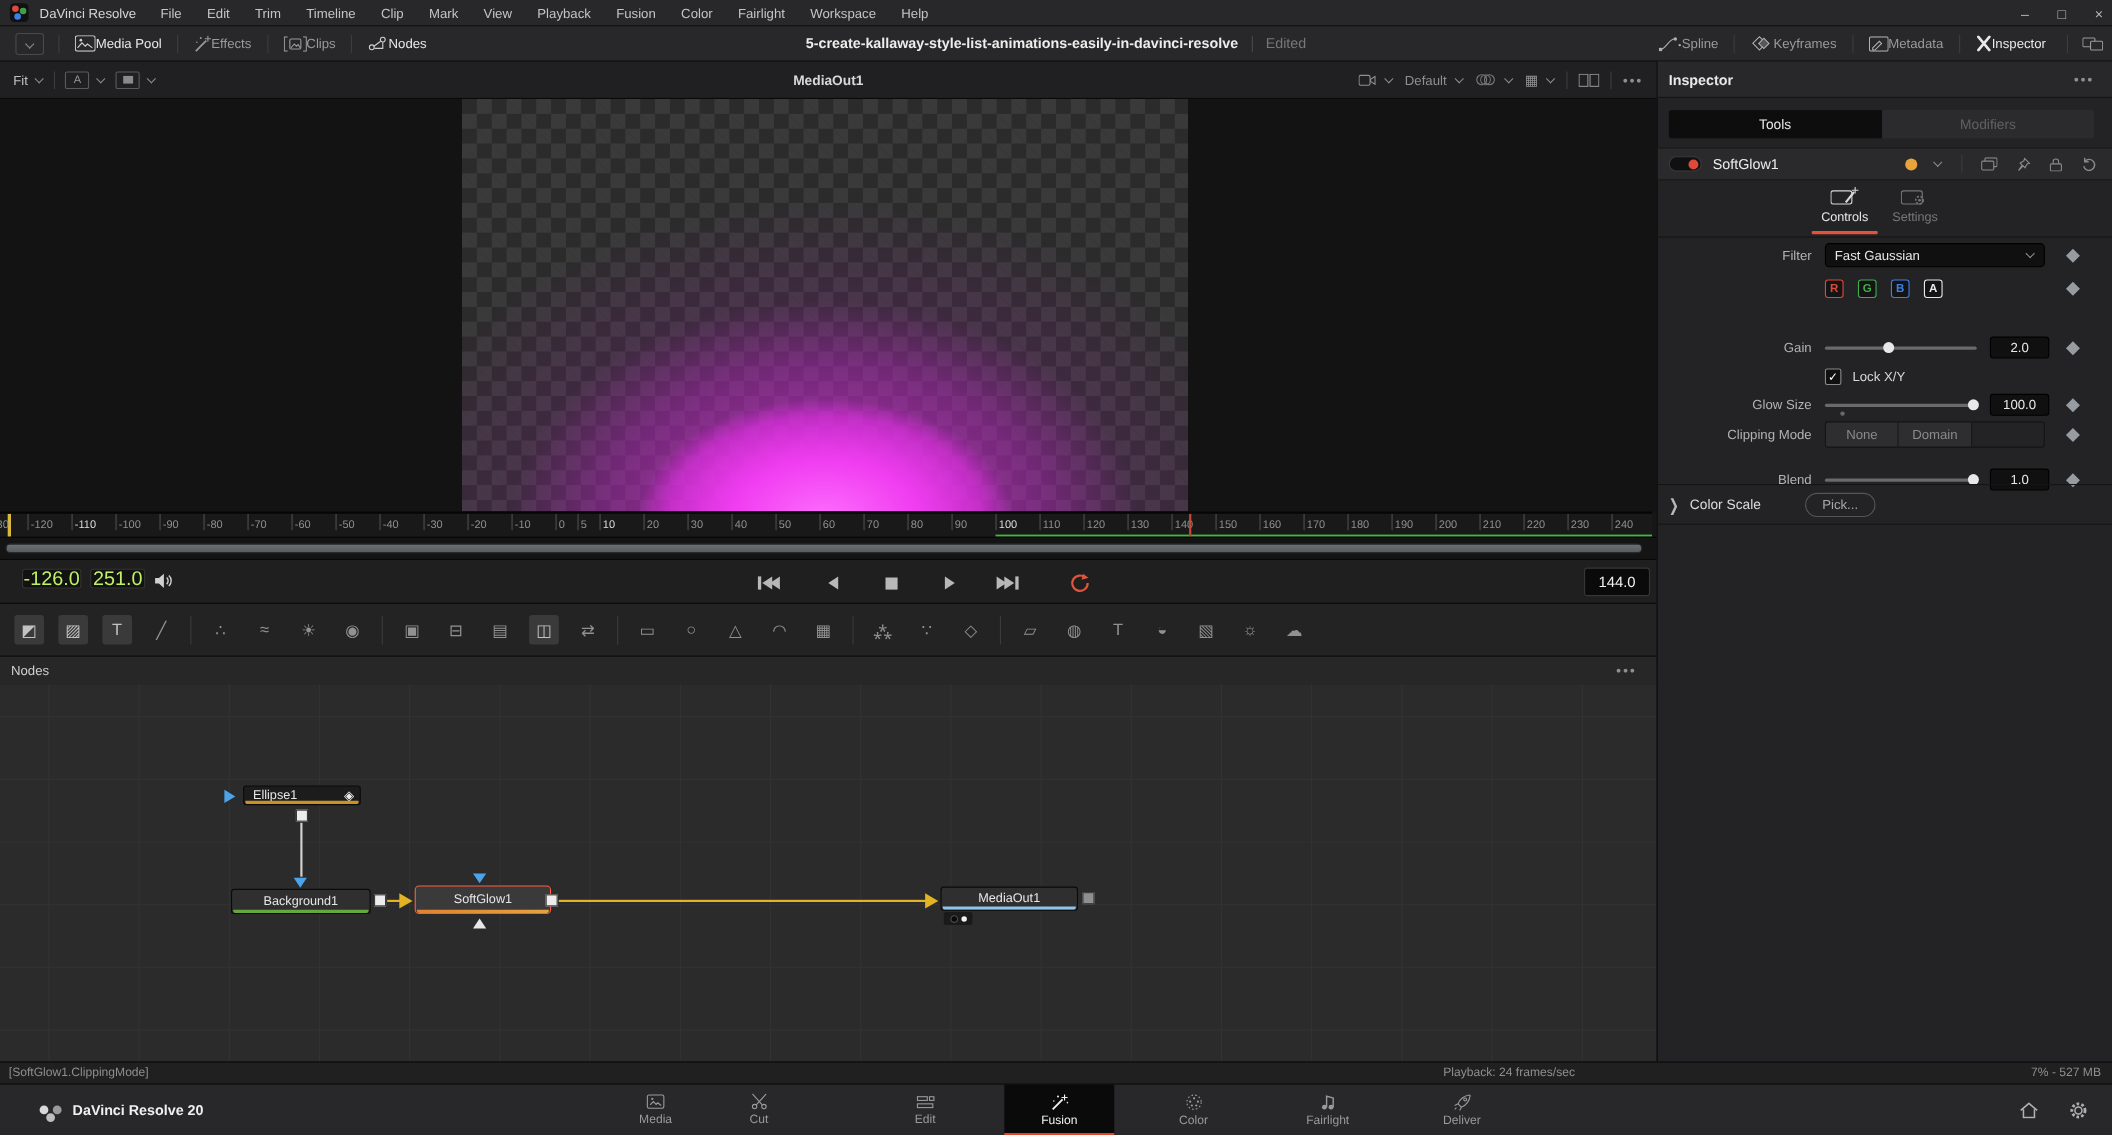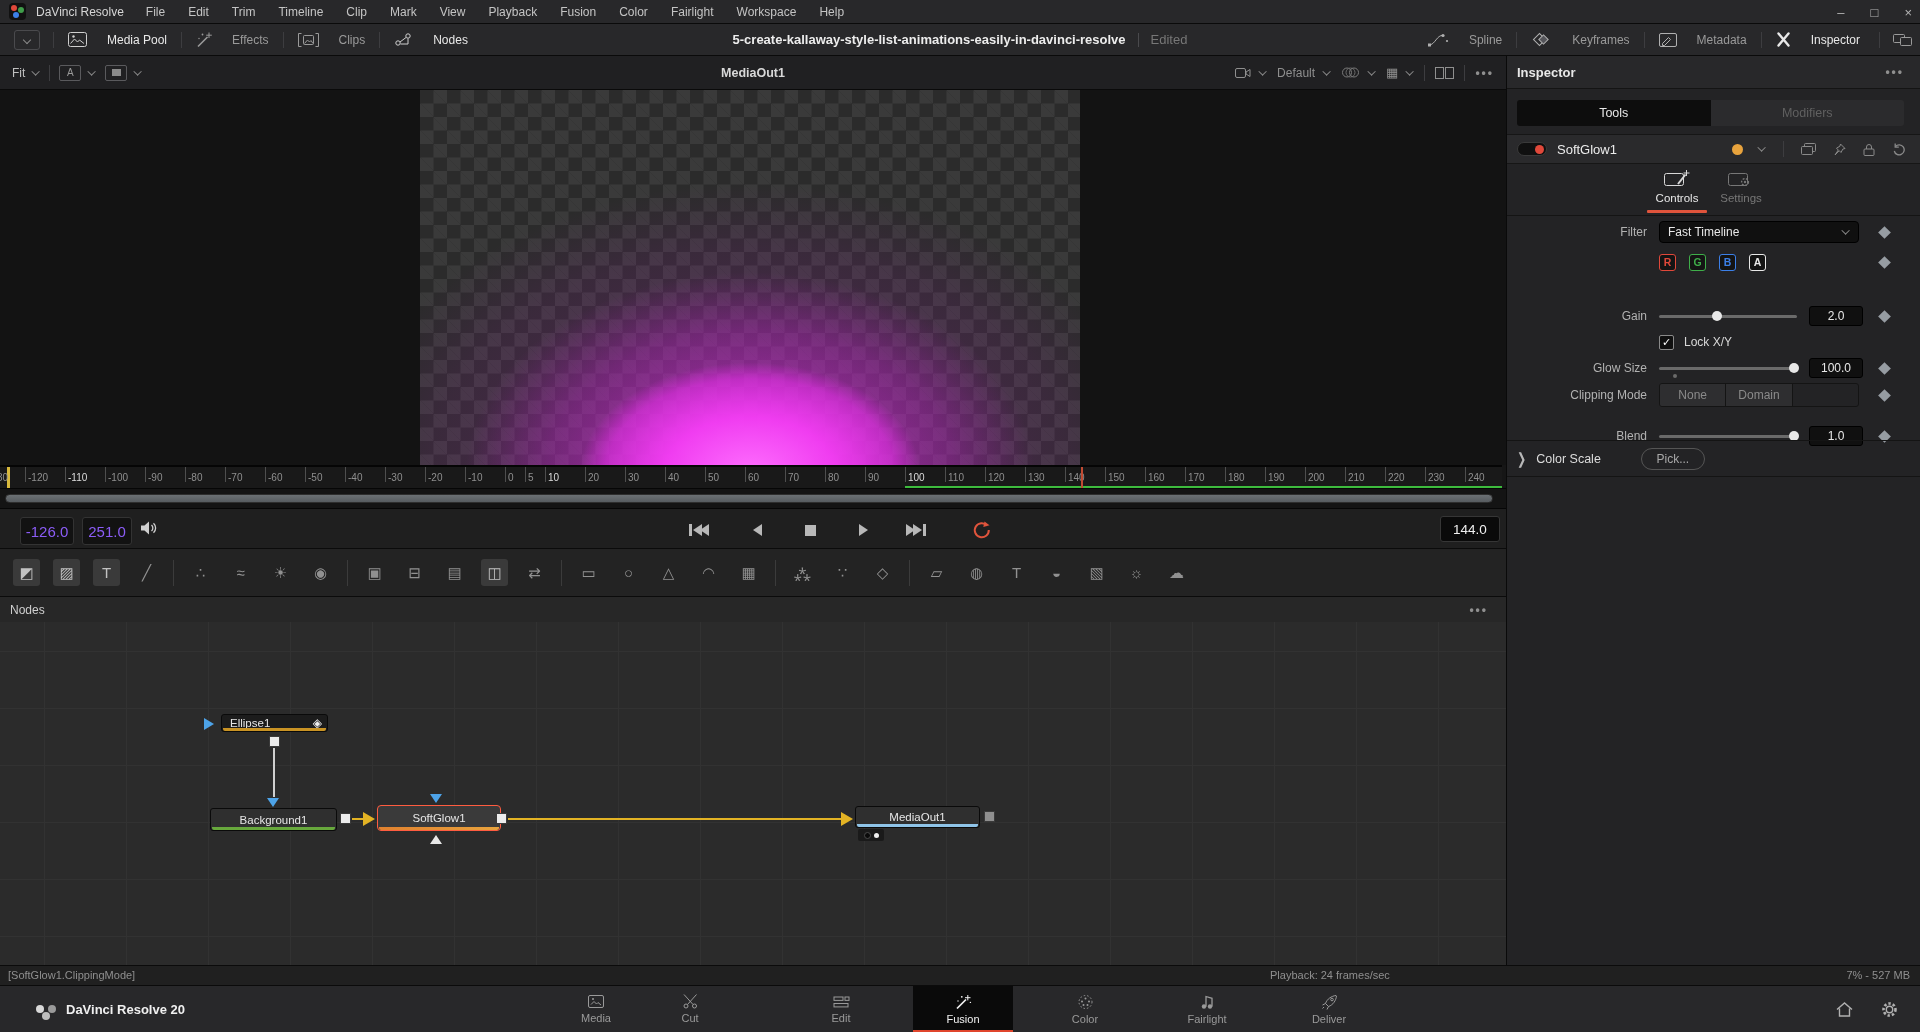--- a/index.html
+++ b/index.html
@@ -16,21 +16,21 @@
   .tb-logo i:nth-child(1){background:#e0483a;left:2px;top:2px;}
   .tb-logo i:nth-child(2){background:#3f9e4a;right:2px;top:4px;}
   .tb-logo i:nth-child(3){background:#3c80e8;left:4px;bottom:2px;}
   .app-name{color:#d6d6d6;margin-right:22px;}
   .menu-item{color:#c4c4c4;margin-right:23px;cursor:default;}
   .win-controls{position:absolute;right:8px;top:0;height:24px;display:flex;align-items:center;gap:26px;color:#b5b5b5;font-size:13px;}
 
   
   .topbar{position:absolute;top:24px;left:0;width:1920px;height:32px;background:#28282a;border-bottom:1px solid #0a0a0a;}
   .topbar .grp{position:absolute;top:0;height:31px;display:flex;align-items:center;}
-  .tbtn{display:flex;align-items:center;gap:20px;padding:0 14px;height:31px;color:#9a9a9a;}
+  .tbtn{display:flex;align-items:center;gap:0;padding:0 14px;height:31px;color:#9a9a9a;}
   .tbtn.active{color:#e8e8e8;}
   .vsep{width:1px;height:16px;background:#3d3d40;}
   .expander{width:26px;height:20px;border:1px solid #4a4a4d;border-radius:3px;margin-left:14px;
             display:flex;align-items:center;justify-content:center;color:#9a9a9a;font-size:10px;}
   .comp-title{position:absolute;top:0;left:600px;width:720px;height:31px;display:flex;align-items:center;justify-content:center;gap:12px;}
   .comp-title .name{color:#ededed;font-size:13px;font-weight:bold;}
   .comp-title .bar{width:1px;height:14px;background:#4a4a4d;}
   .comp-title .edited{color:#777;font-size:13px;}
 
   
@@ -64,22 +64,22 @@
   .ticklabel.hl{color:#dcdcdc;}
   .greenline{position:absolute;bottom:0;height:2.5px;background:#3dbb3d;}
   .playhead{position:absolute;top:0;width:2px;height:23px;background:#c24b32;}
   .startmark{position:absolute;top:0;left:7px;width:2.5px;height:23px;background:#d8b93c;}
   .scrollrow{position:absolute;top:488px;left:0;width:1506px;height:20px;background:#141414;border-top:1px solid #060606;}
   .scrollthumb{position:absolute;left:5px;top:5px;width:1488px;height:9px;border-radius:5px;
                background:linear-gradient(#6b7074,#575c60);border:1px solid #2e2e2e;}
 
   
   .transport{position:absolute;top:508px;left:0;width:1506px;height:40px;background:#1f1f1f;border-top:1px solid #060606;}
-  .rangebox{position:absolute;top:8px;height:28px;background:#121212;border:1px solid #333;border-radius:3px;
-            color:#8b5cf6;display:flex;align-items:center;justify-content:center;font-size:15px;}
+  .rangebox{position:absolute;top:8px;height:18px;background:#121212;border:1px solid #333;border-radius:3px;
+            color:#bef264;display:flex;align-items:center;justify-content:center;font-size:18px;}
   .curbox{position:absolute;top:7px;height:26px;background:#0a0a0a;border:1px solid #363636;border-radius:3px;
           color:#f0f0f0;display:flex;align-items:center;justify-content:center;font-size:13.5px;}
   .tpbtn{position:absolute;top:10px;width:34px;height:22px;display:flex;align-items:center;justify-content:center;gap:1px;}
   .tri-l{width:0;height:0;border-top:6px solid transparent;border-bottom:6px solid transparent;border-right:9px solid #b8b8b8;}
   .tri-r{width:0;height:0;border-top:6px solid transparent;border-bottom:6px solid transparent;border-left:9px solid #b8b8b8;}
   .tpbar{width:2.5px;height:12px;background:#b8b8b8;}
   .tpstop{width:11px;height:11px;background:#b8b8b8;}
 
   
   .fxbar{position:absolute;top:548px;left:0;width:1506px;height:48px;background:#232323;border-top:1px solid #0b0b0b;
@@ -633,21 +633,21 @@
             </svg>
           </span>
         <span>Settings</span>
       </div>
     </div>
 
     <div class="prow" style="top:164px;">
       <span class="plabel">Filter</span>
       <span class="widget">
         <span class="dropdown">
-          <span>Fast Timeline</span>
+          <span>Fast Gaussian</span>
             <span class="chev"></span>
         </span>
       </span>
       <span class="kfdiamond"></span>
     </div>
     <div class="prow" style="top:194px;">
       <span class="plabel"></span>
       <span class="widget" id="channels">
           <span class="chanbox" style="color: rgb(224, 72, 58); border: 1.5px solid rgb(224, 72, 58);">R</span>
           <span class="chanbox" style="color: rgb(63, 174, 74); border: 1.5px solid rgb(63, 174, 74);">G</span>
@@ -709,21 +709,21 @@
     <div class="prow" style="top:390px;height:26px;">
       <span style="margin-left:10px;color:#b8b8b8;font-size:11px;transform:scaleY(1.4);">❯</span>
       <span style="margin-left:10px;color:#dcdcdc;font-size:12.5px;">Color Scale</span>
       <span class="pickbtn" style="margin-left:40px;">Pick...</span>
     </div>
     <div class="hdiv" style="top:420px;"></div>
   </div>
 
   <div class="statusbar">
     <span class="abs" style="left:8px;top:3px;">[SoftGlow1.ClippingMode]</span>
-    <span class="abs" style="left:1270px;top:3px;">Playback: 24 frames/sec</span>
+    <span class="abs" style="left:1312px;top:3px;">Playback: 24 frames/sec</span>
     <span class="abs" style="right:10px;top:3px;">7% - 527 MB</span>
   </div>
 
   <div class="bottombar">
     <div class="brand">
       <span class="brand-logo">
           <i></i>
           <i></i>
           <i></i>
         </span>

